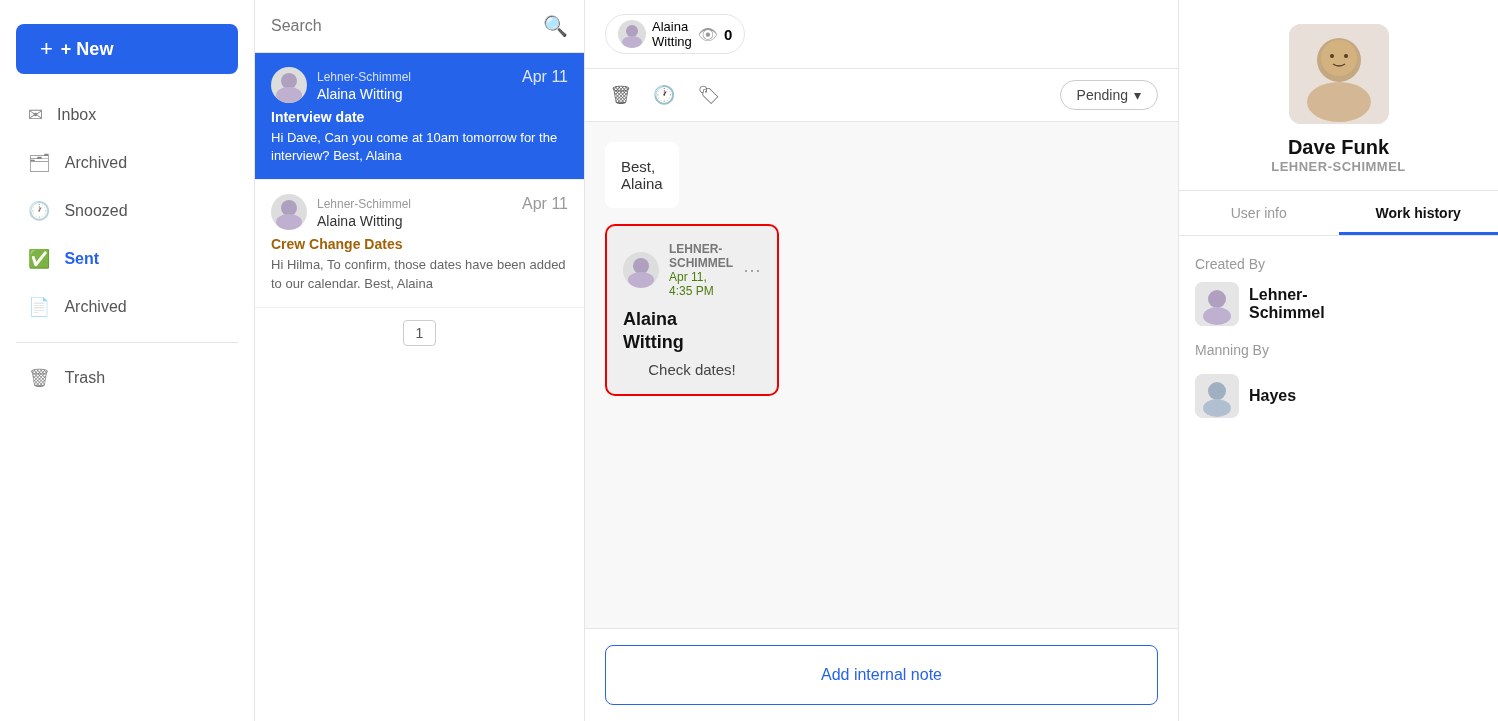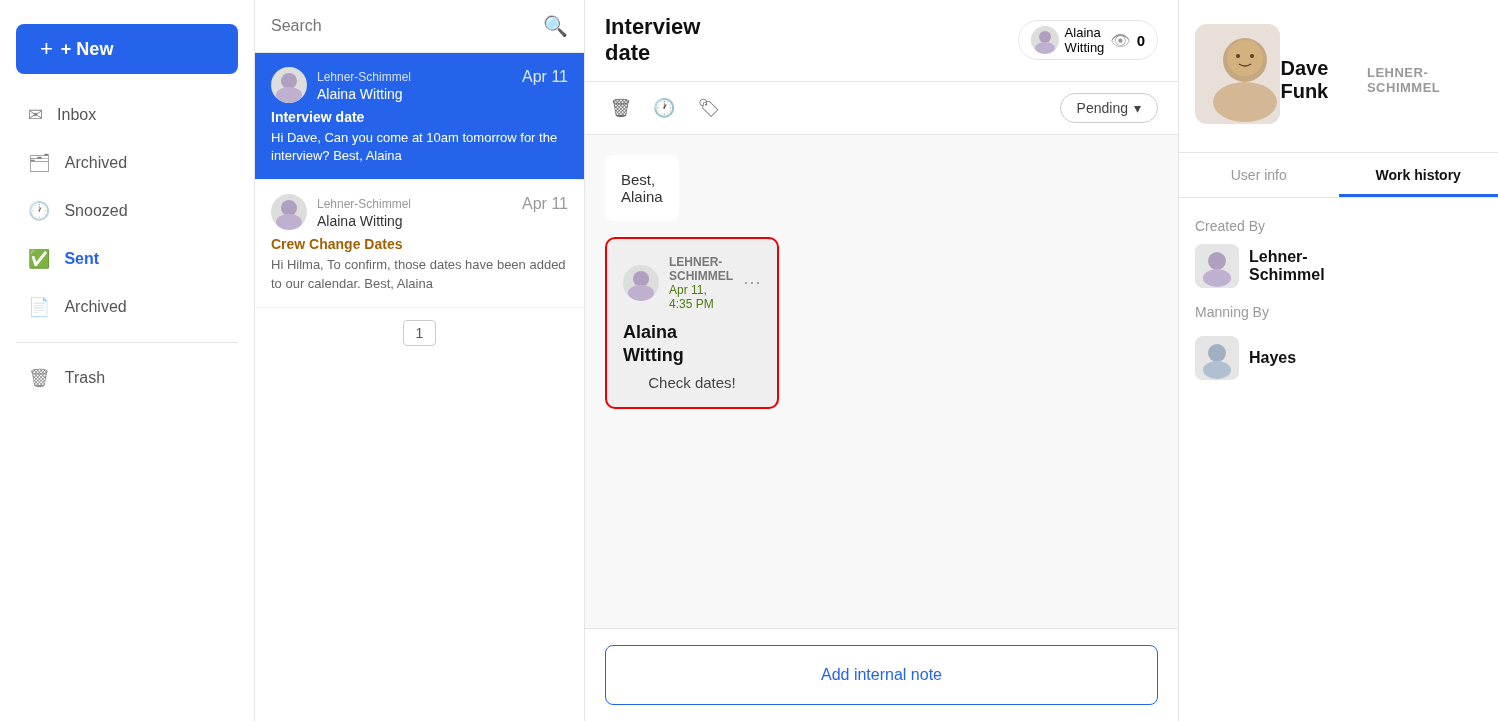--- a/index.html
+++ b/index.html
@@ -190,21 +190,21 @@
     .right-panel {
       width: 320px;
       background: #fff;
       border-left: 1px solid #e5e5e5;
       display: flex;
       flex-direction: column;
       flex-shrink: 0;
     }
     .profile-section {
       display: flex;
-      flex-direction: row;
+      flex-direction: column;
       align-items: center;
       padding: 24px 16px 16px;
       border-bottom: 1px solid #e5e5e5;
     }
     .profile-avatar { width: 100px; height: 100px; border-radius: 12px; overflow: hidden; background: #ddd; margin-bottom: 12px; }
     .profile-name { font-size: 20px; font-weight: 700; color: #111; }
     .profile-company { font-size: 13px; color: #999; font-weight: 600; letter-spacing: 0.5px; text-transform: uppercase; }
     .tabs-bar {
       display: flex;
       border-bottom: 1px solid #e5e5e5;
@@ -319,23 +319,20 @@
   </div>
 
   <div class="pagination">
     <div class="page-num">1</div>
   </div>
 </div>
 
 <div class="main-content">
 
   <div class="conversation-header">
-    <div class="conv-title-area">
-      <div class="conv-title">Interview<br>date</div>
-    </div>
     <div class="conv-watchers">
       <div class="watcher-avatar">
         <svg width="28" height="28" viewBox="0 0 28 28">
             <circle cx="14" cy="11" r="6" fill="#b0a0c0"></circle>
             <ellipse cx="14" cy="22" rx="10" ry="6" fill="#c0b0d0"></ellipse>
           </svg>
       </div>
       <span class="watcher-name">Alaina<br>Witting</span>
       <span class="eye-icon">👁</span>
       <span class="watcher-count">0</span>

